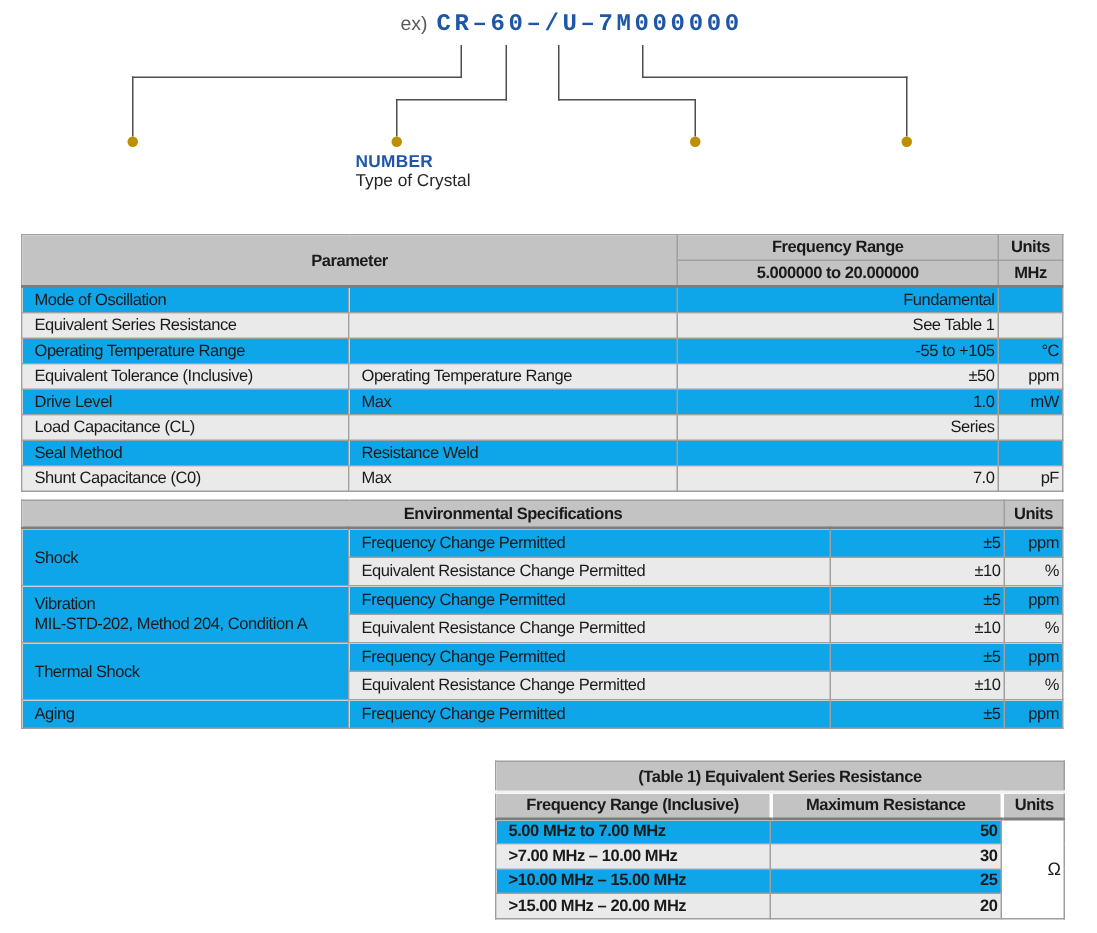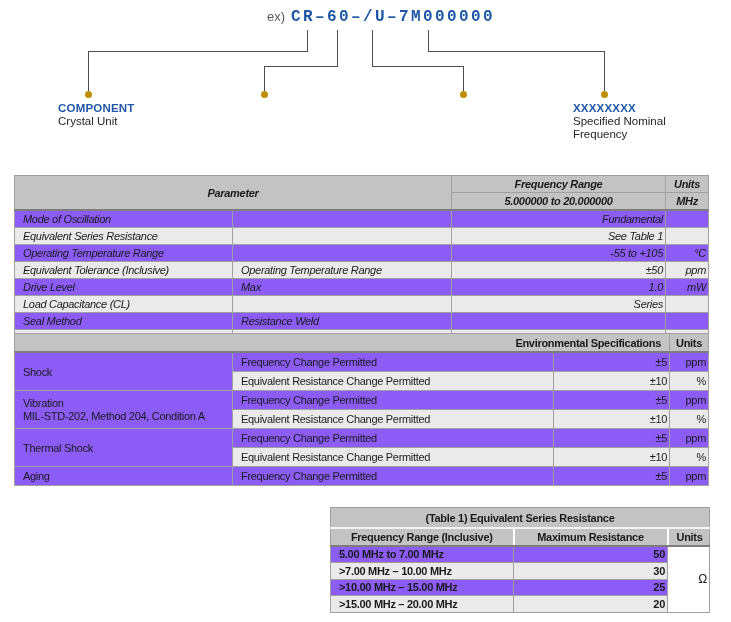--- a/index.html
+++ b/index.html
@@ -44,33 +44,33 @@
   .dot4{left:601px;top:91px;}
   .callout{position:absolute;top:102px;line-height:13px;}
   .c1{left:58px;} .c2{left:237px;} .c3{left:418px;} .c4{left:573px;}
   .c-title{font-size:11.5px;font-weight:bold;color:var(--accent);letter-spacing:.2px;}
   .c-sub{font-size:11.5px;color:#262626;}
 
   
   table{border-collapse:collapse;table-layout:fixed;position:absolute;}
   td{font-size:11px;letter-spacing:-0.3px;border:1px solid var(--border);
      padding:1px 8px;overflow:hidden;white-space:nowrap;}
-  tr.odd td{background:#8b5cf6;}
+  tr.odd td{background:#0ea5e9;}
   tr.even td{background:var(--alt-gray);}
   td.c{text-align:right;padding:1px 2px;}
   td.hdr{background:var(--hdr-gray);font-weight:bold;text-align:center;}
   td.hdr-dark-bottom{border-bottom:2px solid var(--border-dark);}
   td.group{background:#ffffff;vertical-align:middle;}
 
-  .t1{left:14px;top:175px;width:694px;font-style:italic;}
+  .t1{left:14px;top:156px;width:694px;}
   .t1 td{height:14px;}
   .t1 td.hrow{height:14px;}
   .t2{left:14px;top:333px;width:694px;}
   .t2 td{height:16px;}
-  .t2 td.hdr{text-align:right;height:15px;}
+  .t2 td.hdr{text-align:center;height:15px;}
   .t2 td.hdr.c{text-align:center;}
   .t2 .group-lines div{line-height:13px;}
   .t3{left:330px;top:507px;width:379px;padding-left:47px;}
   .t3 td{height:13.5px;font-weight:bold;}
   .t3 td.title-row{height:17px;}
   .t3 td.hdr2{border-left:2px solid #ffffff;}
   .t3 td.omega{font-weight:normal;font-size:12px;background:#ffffff;vertical-align:middle;}
   .t3 td.title-row{border-bottom:2px solid #f2f2f2;}
   table{border:1px solid #8c8c8c;}
 </style>
@@ -93,28 +93,23 @@
   <div class="ln h h4"></div>
   <div class="ln v d1"></div>
   <div class="ln v d2"></div>
   <div class="ln v d3"></div>
   <div class="ln v d4"></div>
   <div class="dot dot1"></div>
   <div class="dot dot2"></div>
   <div class="dot dot3"></div>
   <div class="dot dot4"></div>
 
-  <div class="callout c1">
-    <div class="c-title">COMPONENT</div>
-    <div class="c-sub">Crystal Unit</div>
-  </div>
-  <div class="callout c4">
-    <div class="c-title">XXXXXXXX</div>
-    <div class="c-sub">Specified Nominal</div>
-    <div class="c-sub">Frequency</div>
+  <div class="callout c2">
+    <div class="c-title">NUMBER</div>
+    <div class="c-sub">Type of Crystal</div>
   </div>
 
   <table class="t1">
     <colgroup>
         <col style="width:218px">
         <col style="width:219px">
         <col style="width:214px">
         <col style="width:43px">
       </colgroup>
     <tbody>

